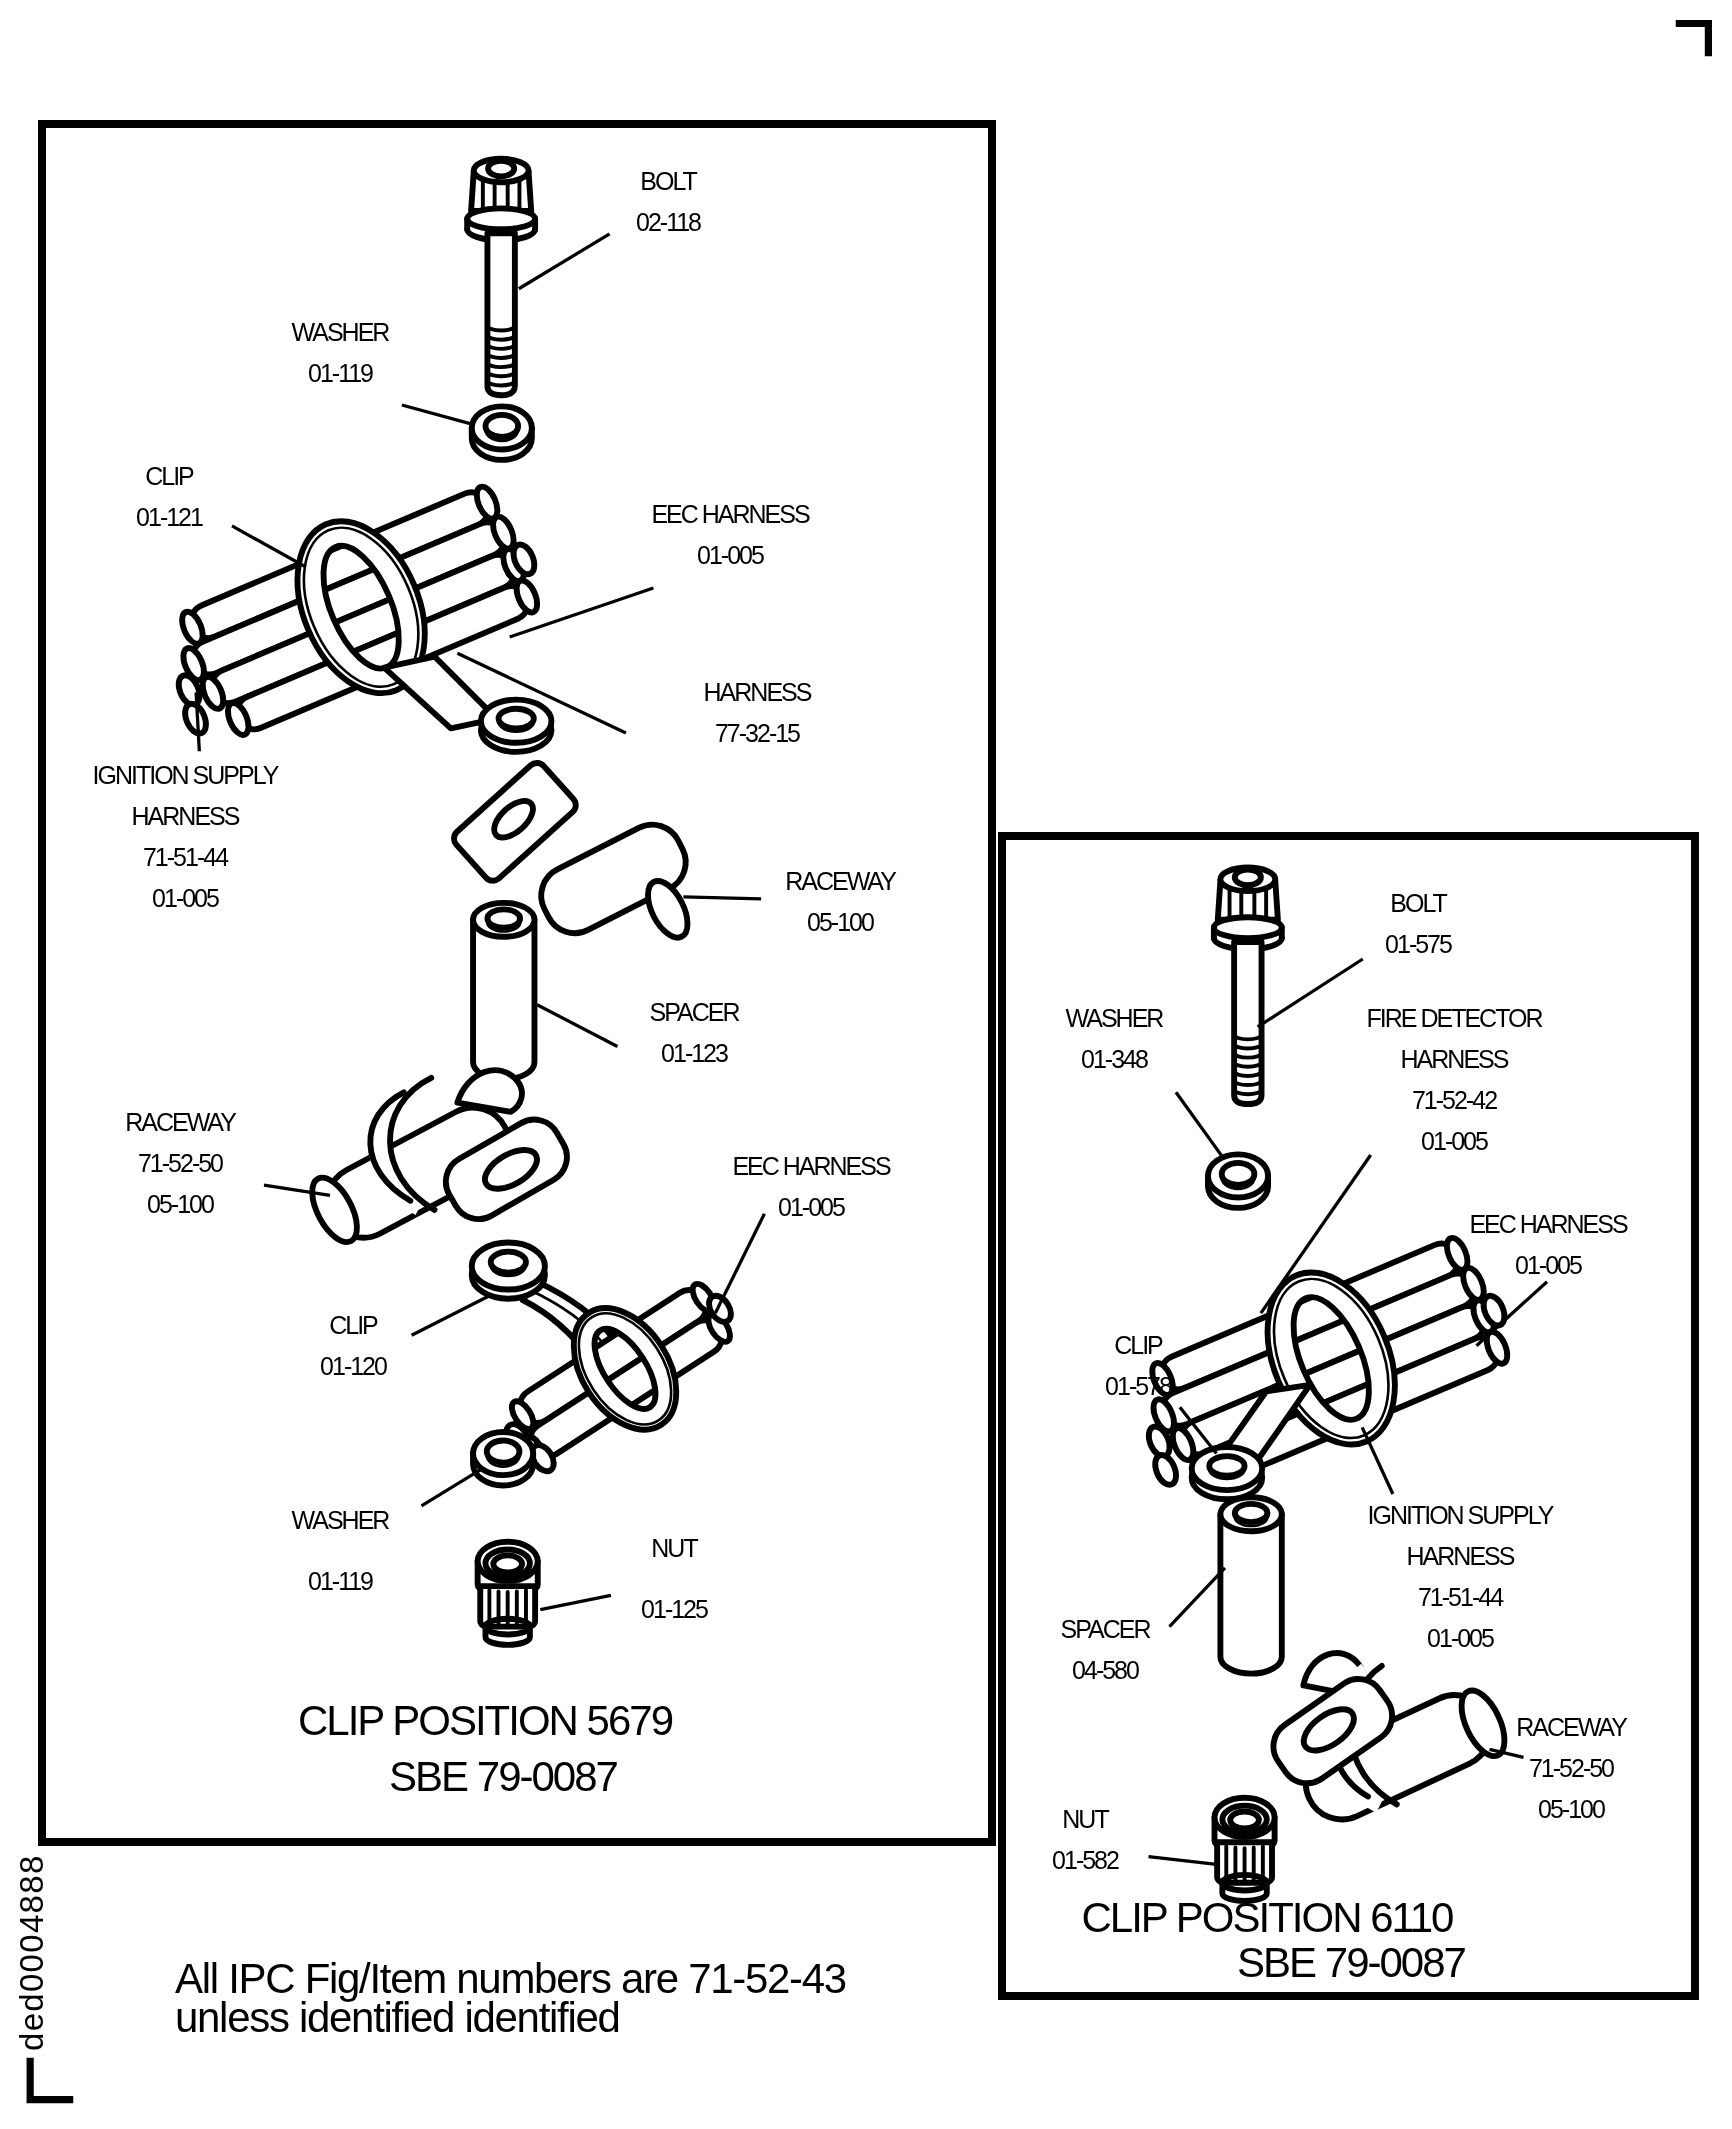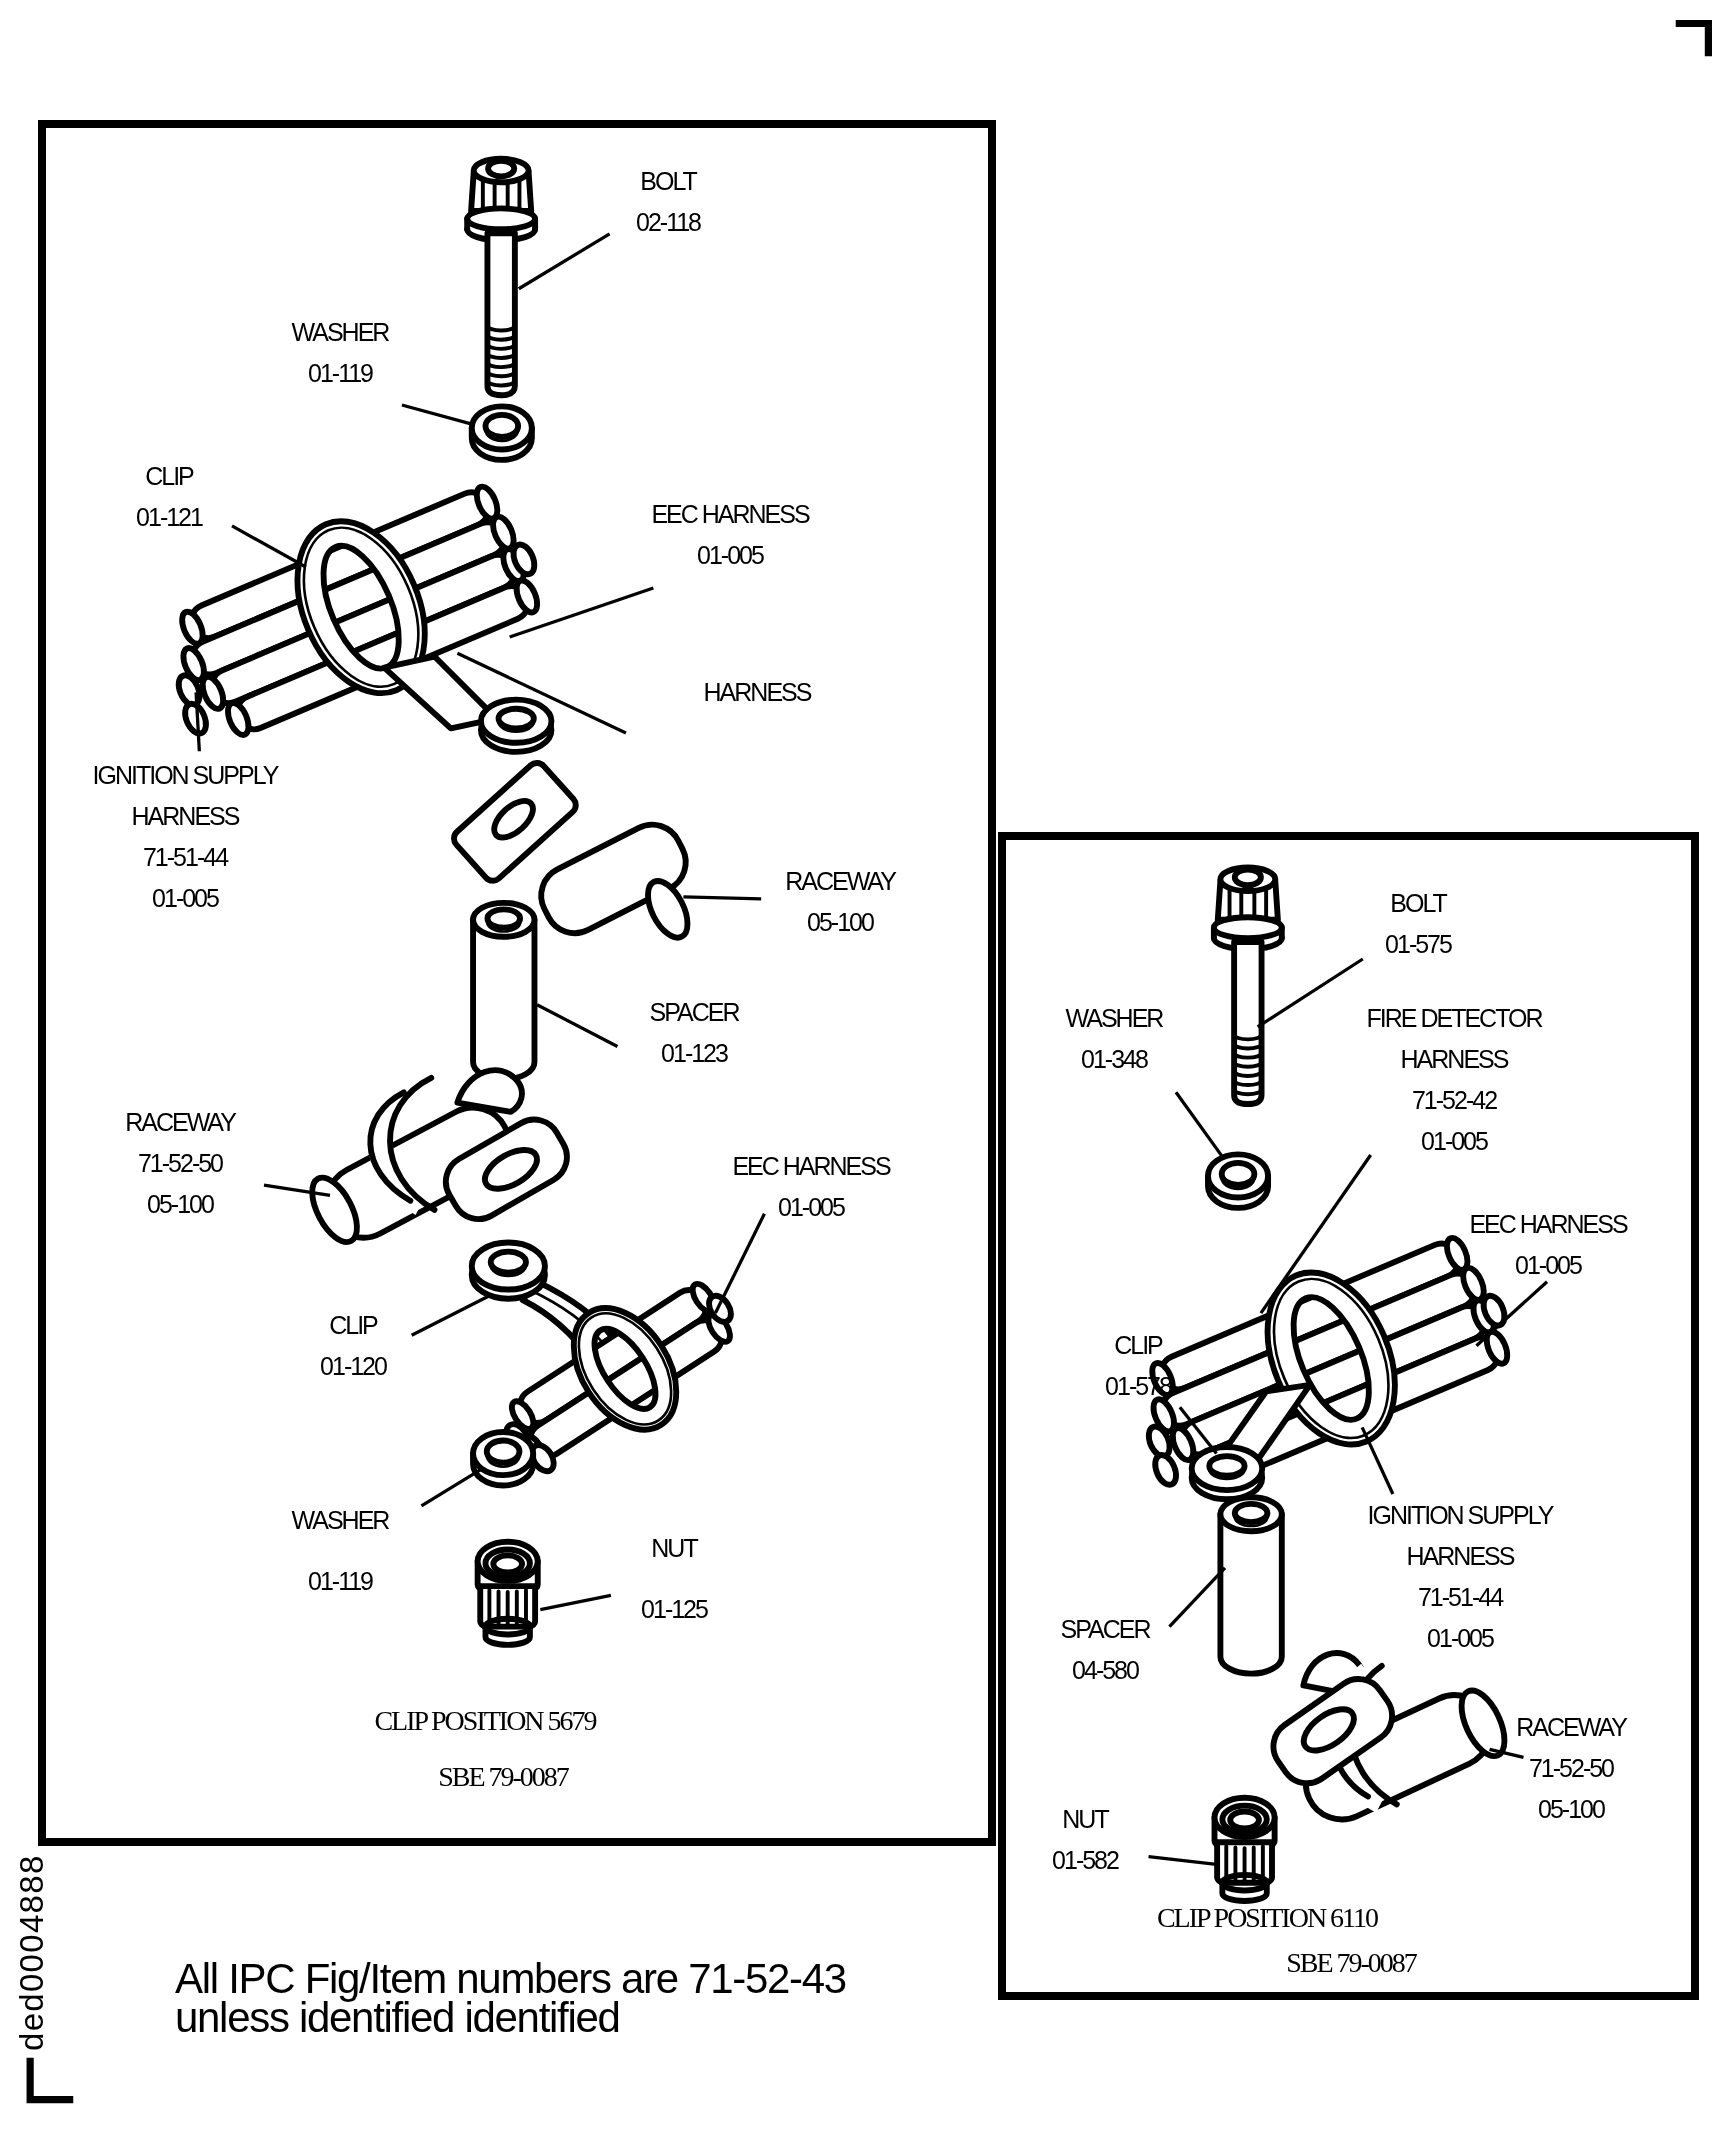--- a/index.html
+++ b/index.html
@@ -14,22 +14,22 @@
   .m  {stroke:#000;stroke-width:6;fill:none;stroke-linecap:round;}
   .thin{stroke:#000;stroke-width:4;fill:none;}
   .wu {stroke:#fff;stroke-width:38;fill:none;}
   .wu2{stroke:#fff;stroke-width:30;fill:none;}
   .leader{stroke:#000;stroke-width:5;fill:none;}
   .mark{stroke:#000;stroke-width:11;fill:none;}
   .lbl{position:absolute;transform:translateX(-50%);text-align:center;
        font-size:25px;line-height:41px;letter-spacing:-2px;white-space:nowrap;}
   .lbl span{display:block;}
   .lbl span.gap{margin-top:19.6px;}
-  .cap{position:absolute;transform:translateX(-50%);font-size:28px;line-height:41px;
-       letter-spacing:-2px;white-space:nowrap;font-family:Liberation Serif, serif;}
+  .cap{position:absolute;transform:translateX(-50%);font-size:42px;line-height:41px;
+       letter-spacing:-2px;white-space:nowrap;}
   .foot{position:absolute;font-size:42px;line-height:39px;letter-spacing:-1.3px;white-space:nowrap;}
   .docnum{position:absolute;left:13px;top:2051px;transform:rotate(-90deg);
           transform-origin:0 0;font-size:33px;letter-spacing:1.3px;white-space:nowrap;}
 </style>
 </head>
 <body>
 
 <div class="panel" id="panel-left"></div>
 <div class="panel" id="panel-right"></div>
 
@@ -221,20 +221,21 @@
 <div class="lbl" style="left:169px;top:456px">
   <span>CLIP</span>
     <span>01-121</span>
   </div>
 <div class="lbl" style="left:730px;top:494px">
   <span>EEC HARNESS</span>
     <span>01-005</span>
   </div>
 <div class="lbl" style="left:757px;top:672px">
     <span>HARNESS</span>
+    <span>77-32-15</span>
   </div>
 <div class="lbl" style="left:185px;top:755px">
   <span>IGNITION SUPPLY</span>
     <span>HARNESS</span>
     <span>71-51-44</span>
     <span>01-005</span>
   </div>
 <div class="lbl" style="left:840px;top:861px">
   <span>RACEWAY</span>
     <span>05-100</span>

